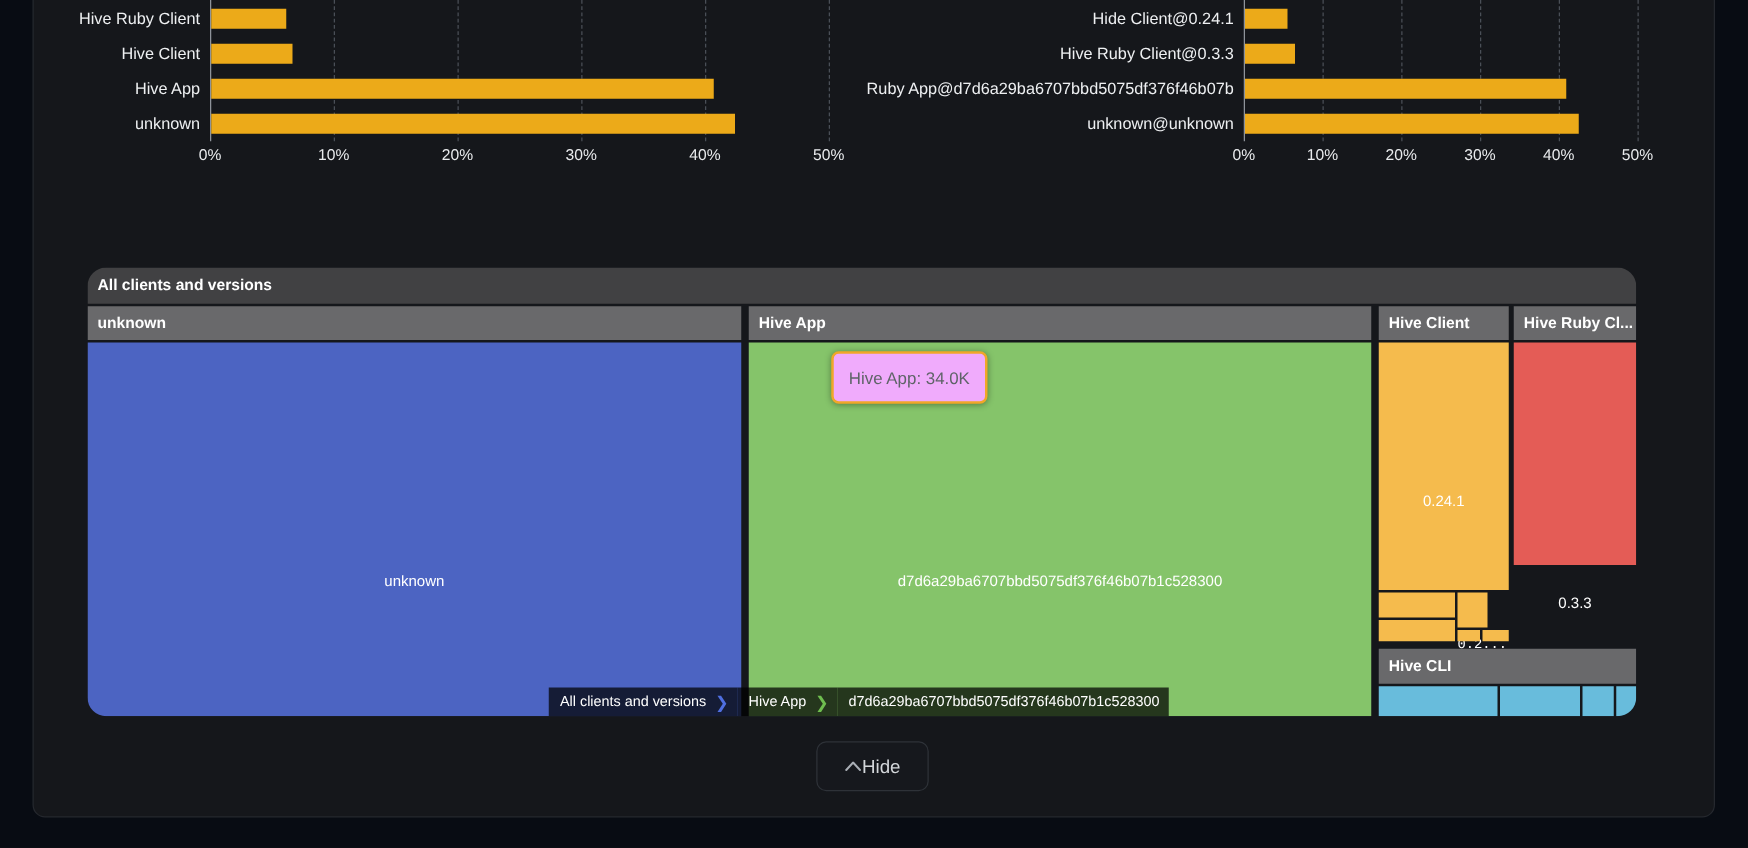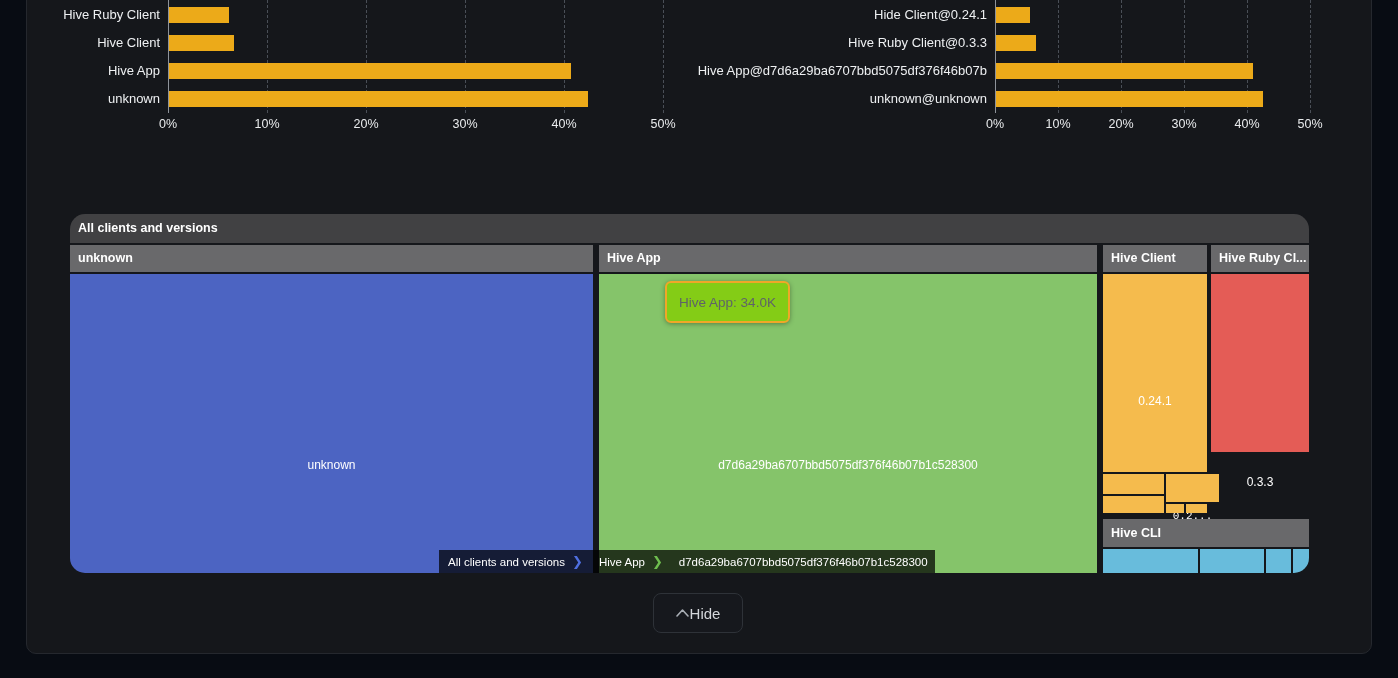--- a/index.html
+++ b/index.html
@@ -28,21 +28,21 @@
   .cell{position:absolute;}
   .cell-blue{background:var(--blue);}
   .cell-green{background:var(--green);}
   .cell-orange{background:var(--orange);}
   .cell-red{background:var(--red);}
   .cell-cyan{background:var(--cyan);}
   .cell-label{position:absolute;left:0;right:0;text-align:center;color:#fff;
         font-size:12px;height:16px;line-height:16px;margin-top:28px;}
   .cell-label-sm{font-size:11px;}
   .tm-tooltip{position:absolute;left:595px;top:67px;width:121px;height:38px;
-        background:#84cc16;border:2px solid var(--tooltip-border);border-radius:6px;
+        background:#f0abfc;border:2px solid var(--tooltip-border);border-radius:6px;
         color:#5f6368;font-size:13.5px;display:flex;align-items:center;justify-content:center;
         z-index:6;box-shadow:0 1px 5px rgba(0,0,0,.35);}
   .breadcrumb{position:absolute;left:369px;bottom:0;height:23px;display:flex;
         align-items:stretch;z-index:5;color:#fff;font-size:11.5px;white-space:nowrap;}
   .bc-seg{display:flex;align-items:center;background:rgba(0,0,0,0.72);
         padding:0 7px 0 9px;cursor:pointer;}
   .bc-chev{font-weight:700;font-size:13px;margin-left:7px;}
   .bc-chev-blue{color:var(--chev-blue);}
   .bc-chev-green{color:var(--chev-green);}
 
@@ -91,21 +91,21 @@
       <div class="gridline" style="left: 494px;"></div>
       <div class="tick-label" style="left: 470px;">30%</div>
       <div class="gridline" style="left: 557px;"></div>
       <div class="tick-label" style="left: 533px;">40%</div>
       <div class="gridline" style="left: 620px;"></div>
       <div class="tick-label" style="left: 596px;">50%</div>
       <div class="bar-label" style="left: 0px; width: 297px; top: 7px;">Hide Client@0.24.1</div>
       <div class="bar" style="left: 306px; top: 7px; width: 34px; background: rgb(236, 170, 25);"></div>
       <div class="bar-label" style="left: 0px; width: 297px; top: 35px;">Hive Ruby Client@0.3.3</div>
       <div class="bar" style="left: 306px; top: 35px; width: 40.3px; background: rgb(236, 170, 25);"></div>
-      <div class="bar-label" style="left: 0px; width: 297px; top: 63px;">Hive App@d7d6a29ba6707bbd5075df376f46b07b</div>
+      <div class="bar-label" style="left: 0px; width: 297px; top: 63px;">Ruby App@d7d6a29ba6707bbd5075df376f46b07b</div>
       <div class="bar" style="left: 306px; top: 63px; width: 257px; background: rgb(236, 170, 25);"></div>
       <div class="bar-label" style="left: 0px; width: 297px; top: 91px;">unknown@unknown</div>
       <div class="bar" style="left: 306px; top: 91px; width: 267.1px; background: rgb(236, 170, 25);"></div>
     </div>
 
   <div class="treemap">
     <div class="tm-abs tm-title">All clients and versions</div>
 
     <div class="tm-abs tm-hdr" style="left:0;width:523px;">unknown</div>
     <div class="cell cell-blue" style="left:0;top:60px;width:523px;height:299px;">
@@ -116,21 +116,21 @@
     <div class="cell cell-green" style="left:529px;top:60px;width:498px;height:299px;">
       <div class="cell-label" style="top:155px;">d7d6a29ba6707bbd5075df376f46b07b1c528300</div>
     </div>
 
     <div class="tm-abs tm-hdr" style="left:1033px;width:104px;">Hive Client</div>
     <div class="cell cell-orange" style="left:1033px;top:60px;width:104px;height:198px;">
       <div class="cell-label" style="top:91px;">0.24.1</div>
     </div>
     <div class="cell cell-orange" style="left:1033px;top:260px;width:61px;height:20px;"></div>
     <div class="cell cell-orange" style="left:1033px;top:282px;width:61px;height:17px;"></div>
-    <div class="cell cell-orange" style="left:1096px;top:260px;width:53px;height:28px;font-family:Liberation Mono, monospace;">
+    <div class="cell cell-orange" style="left:1096px;top:260px;width:24px;height:28px;font-family:Liberation Mono, monospace;">
       <div class="cell-label cell-label-sm" style="top:6px;">0.2...</div>
     </div>
     <div class="cell cell-orange" style="left:1096px;top:290px;width:18px;height:9px;"></div>
     <div class="cell cell-orange" style="left:1116px;top:290px;width:21px;height:9px;"></div>
 
     <div class="tm-abs tm-hdr" style="left:1141px;width:98px;">Hive Ruby Cl...</div>
     <div class="cell cell-red" style="left:1141px;top:60px;width:98px;height:178px;">
       <div class="cell-label" style="top:172px;">0.3.3</div>
     </div>
 

